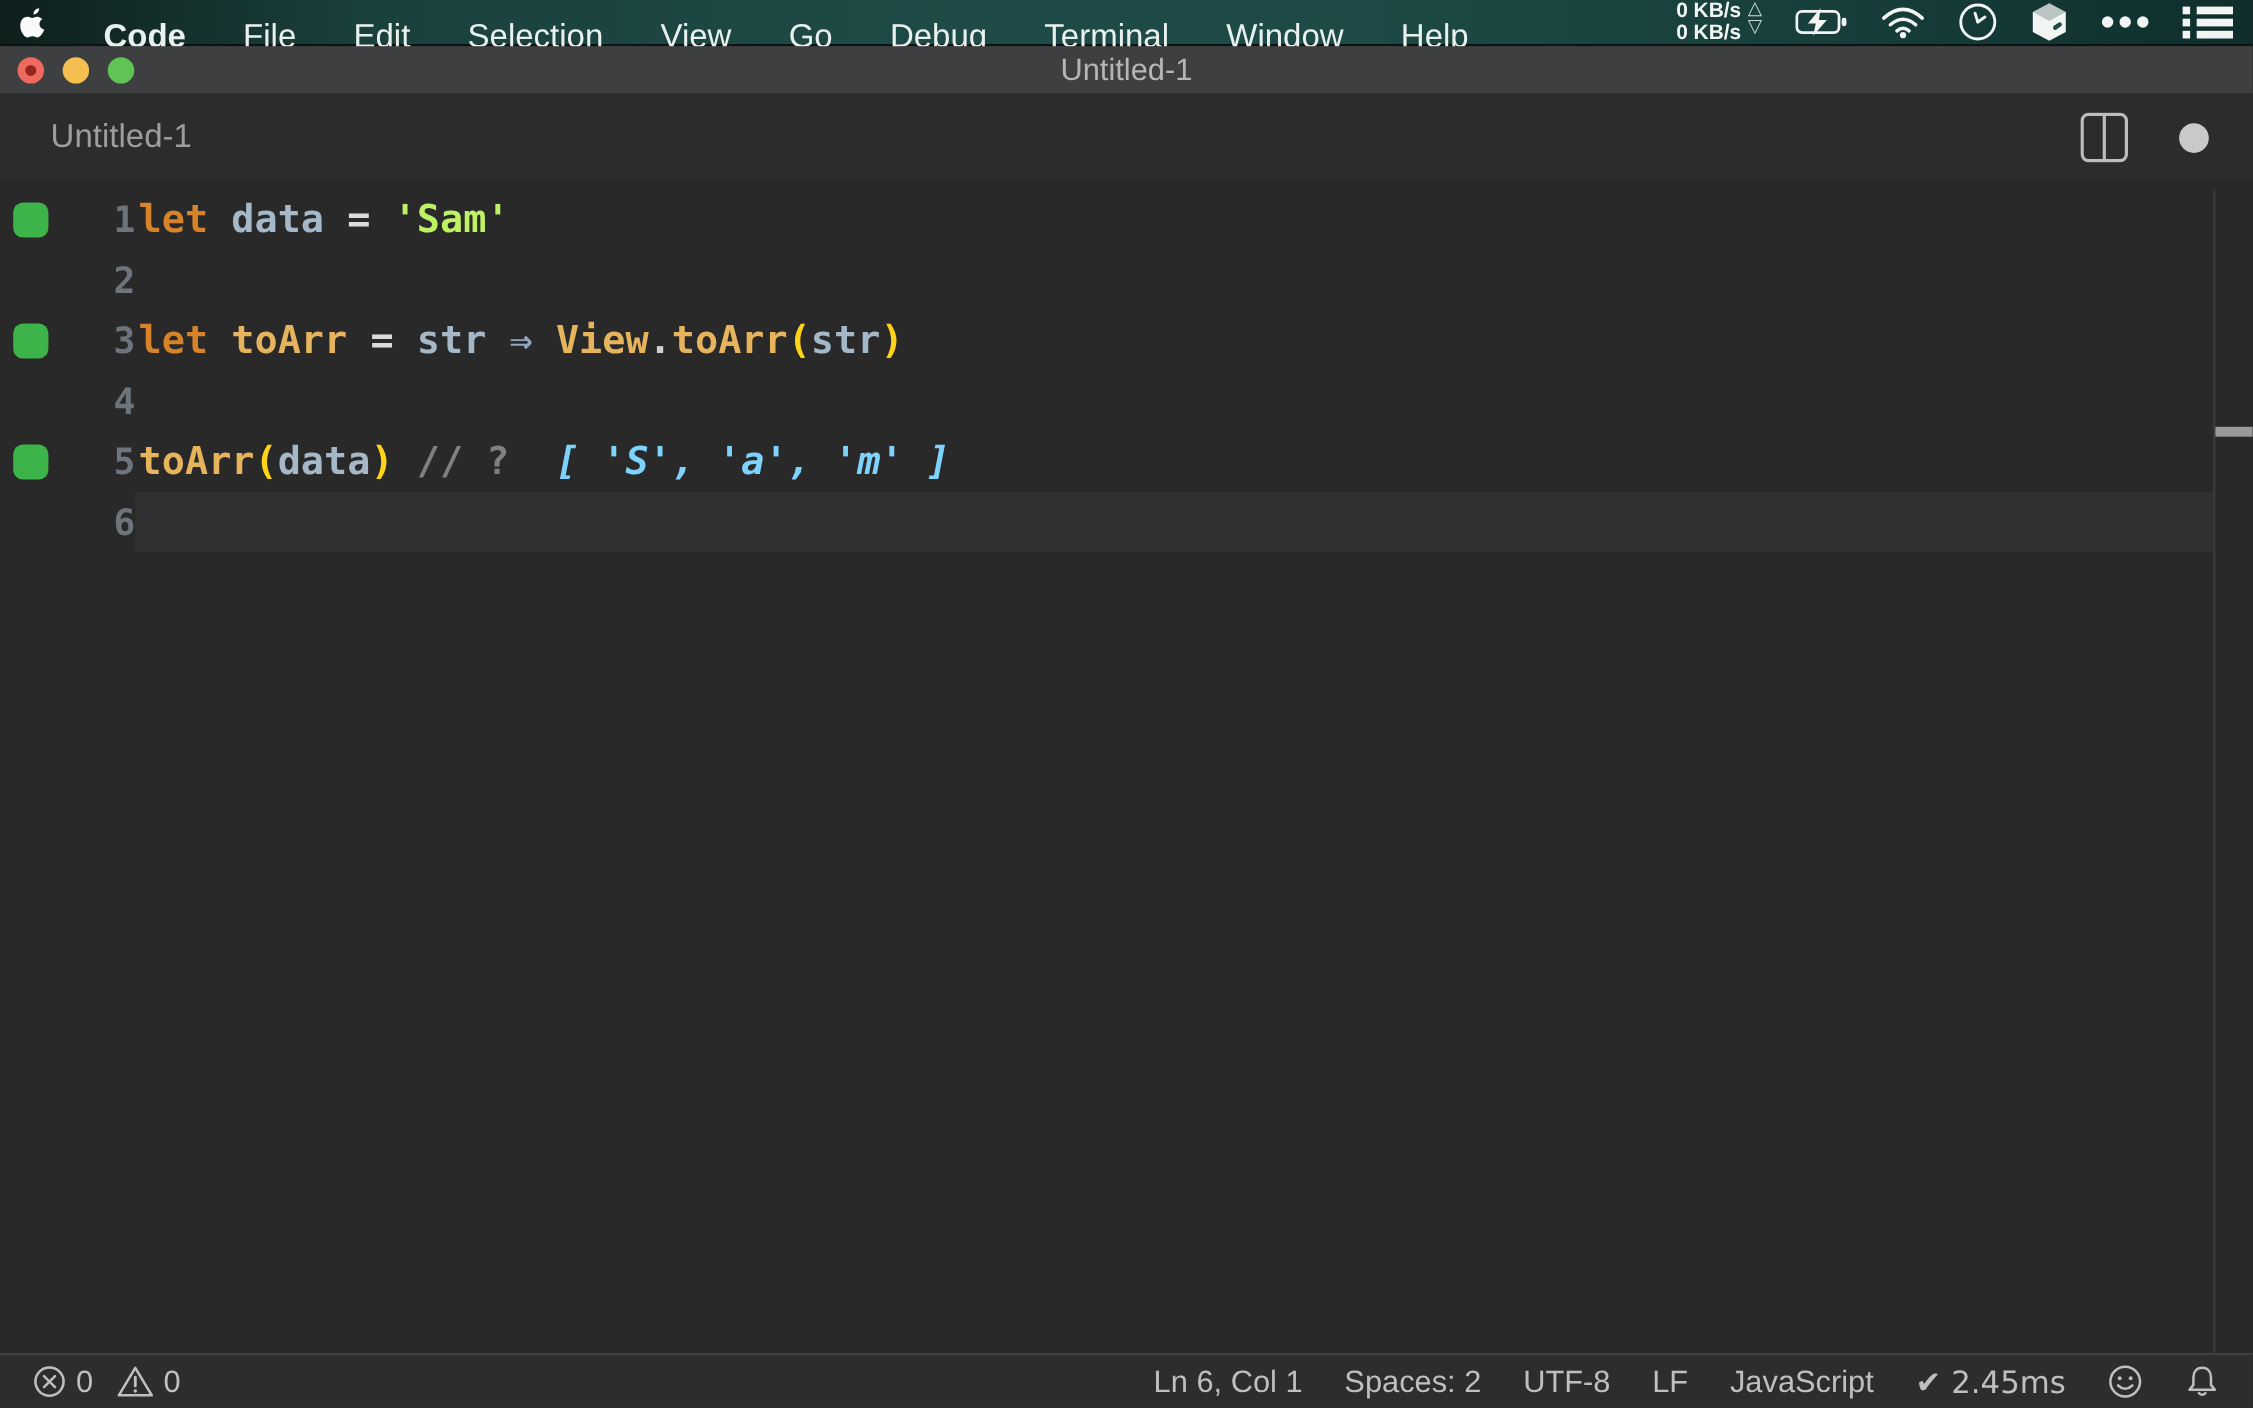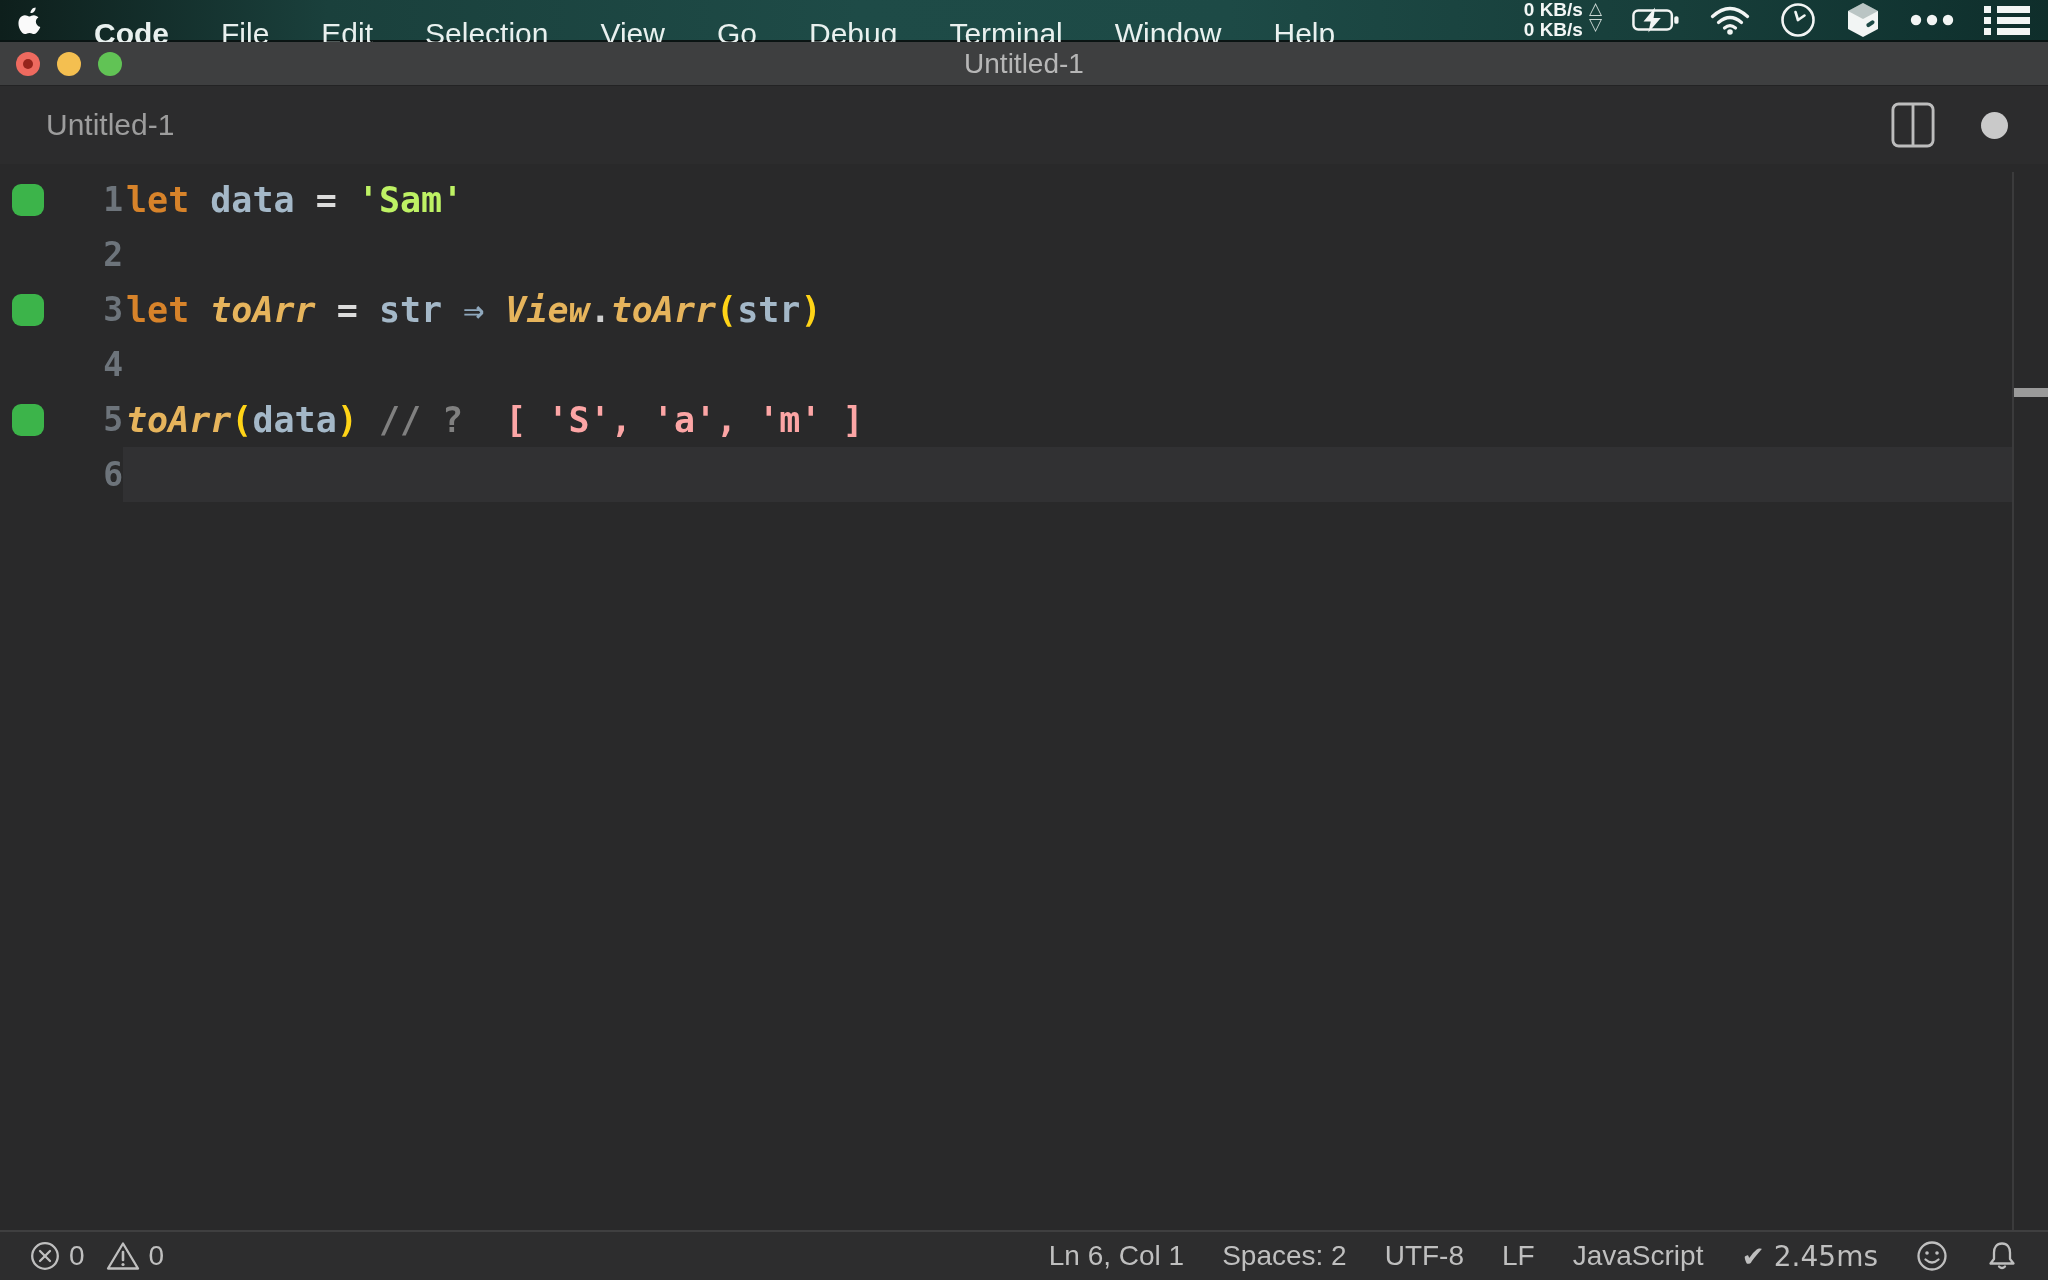--- a/index.html
+++ b/index.html
@@ -55,23 +55,23 @@
   .gutter{ width:123px; flex:0 0 123px; display:flex; align-items:center; height:100%; }
   .marker{ width:32px; height:32px; margin-left:12px; border-radius:9px; flex:0 0 32px; }
   .marker.on{ background:#3cb44a; }
   .lnum{ flex:1; text-align:right; color:#6d747b; font-family:"DejaVu Sans Mono", monospace;
          font-size:33px; font-weight:600; }
   .code-area{ flex:1; height:100%; margin-right:34px; padding-left:3px; display:flex; align-items:center; }
   .line.current .code-area{ background:#313133; }
   .codeline{ font-family:"DejaVu Sans Mono", monospace; font-size:35px; font-weight:600;
              white-space:pre; letter-spacing:0; color:#d9d9d9; }
   .tk-kw{ color:#d7832a; } .tk-vr{ color:#a4b8c8; } .tk-op{ color:#dcdcdc; }
-  .tk-st{ color:#bef264; } .tk-fn{ color:#e6b45c;font-style:italic; } .tk-bk{ color:#ffd417; }
+  .tk-st{ color:#bef264; } .tk-fn{ color:#e6b45c; } .tk-bk{ color:#ffd417; }
   .tk-ar{ color:#8fa8bd; } .tk-pu{ color:#cfcfcf; } .tk-cm{ color:#808080; }
-  .tk-rs{ color:#fca5a5; }
+  .tk-rs{ color:#7dd3fc;font-style:italic; }
   .ruler-line{ position:absolute; top:8px; right:34px; bottom:0; width:2px; background:#3b3b3c; }
   .ruler-marker{ position:absolute; top:224px; right:0; width:34px; height:9px; background:#9a9a9a; }
 
   
   .statusbar{
     height:50px; background:#2d2d2e; border-top:2px solid #3f3f40;
     display:flex; align-items:center; justify-content:space-between;
     padding:0 30px; color:#bfbfbf; font-size:28px;
   }
   .sb-left,.sb-right{ display:flex; align-items:center; }

